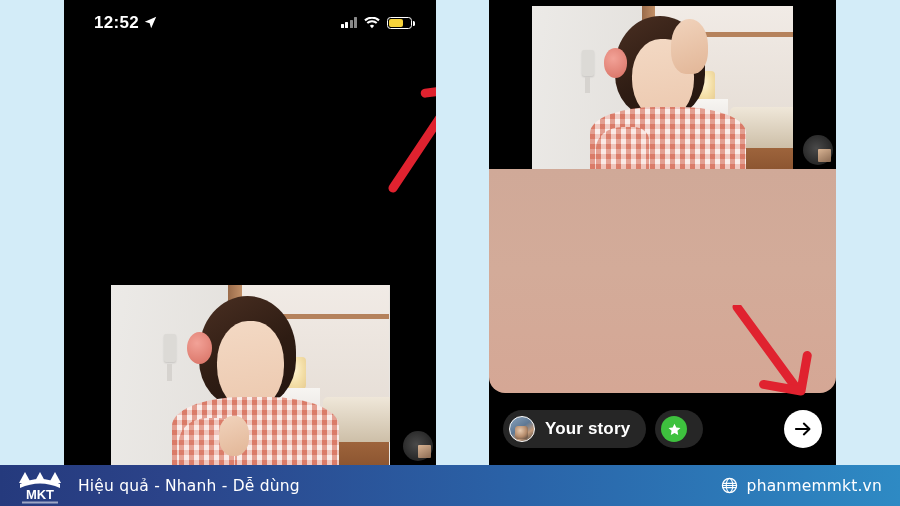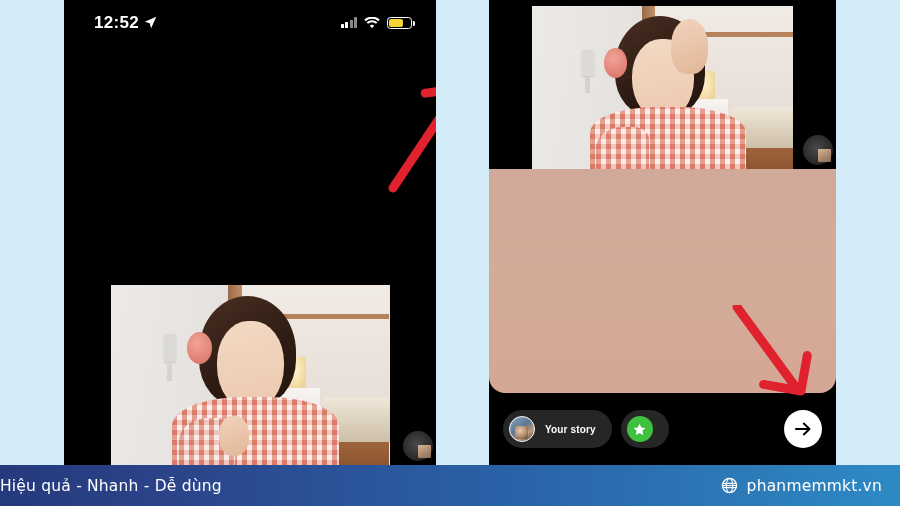--- a/index.html
+++ b/index.html
@@ -91,21 +91,21 @@
     position:absolute; left:0; bottom:0; width:100%; height:72px;
     background:#000;
     display:flex; align-items:center; gap:9px;
     padding:0 14px;
   }
   .pill {
     height:38px; border-radius:19px; background:#262626;
     display:flex; align-items:center; gap:10px;
     padding:0 16px 0 6px;
   }
-  .pill-label { color:#fff; font-size:10px; font-weight:bold; letter-spacing:.15px; }
+  .pill-label { color:#fff; font-size:17px; font-weight:bold; letter-spacing:.15px; }
   .avatar {
     width:26px; height:26px; border-radius:50%;
     border:1.5px solid #fff; overflow:hidden; flex:none;
     background:linear-gradient(145deg,#8ba4bd 0%,#5e7894 45%,#c29a7a 70%,#3c3a38 100%);
     position:relative;
   }
   .avatar::after{
     content:""; position:absolute; left:5px; top:9px; width:13px; height:13px;
     background:radial-gradient(circle at 40% 35%, #e8cbb0 0%, #b48a6a 55%, #4a3f38 100%);
     border-radius:3px;
@@ -212,21 +212,21 @@
 
   
   #footer {
     position:absolute; left:0; bottom:0; width:900px; height:41px;
     background:linear-gradient(90deg,#253a7d 0%, #2b4389 18%, #2a63a8 58%, #2e8ac4 100%);
     display:flex; align-items:center;
   }
   .f-logo { width:52px; height:41px; position:relative; flex:none; margin-left:14px; }
   .f-logo svg { position:absolute; left:0; top:1px; width:52px; height:40px; }
   .f-tag {
-    color:#fff; font-size:15.5px; letter-spacing:.2px;
+    color:#fff; font-size:15.5px; margin-left:12px; letter-spacing:.2px;
     font-family:"DejaVu Sans", sans-serif;
   }
   .f-right { margin-left:auto; margin-right:18px; display:flex; align-items:center; gap:9px; }
   .globe { width:17px; height:17px; display:block; }
   .f-url { color:#fff; font-size:15.5px; letter-spacing:.2px;
     font-family:"DejaVu Sans", sans-serif; }
 </style>
 </head>
 <body>
 
@@ -341,20 +341,30 @@
     </div>
   </div>
 
   <svg class="annot" id="arrow-right" viewBox="0 0 100 100" style="left:236px;top:305px">
     <path d="M12 2 L72 84" stroke="#e0222f" stroke-width="9" stroke-linecap="round" fill="none"></path>
     <path d="M38 86 L76 86 L76 50" stroke="#e0222f" stroke-width="9" stroke-linecap="round" stroke-linejoin="round" fill="none" transform="rotate(10 76 86)"></path>
   </svg>
 </div>
 
 <div id="footer">
+  <div class="f-logo">
+    <svg viewBox="0 0 104 80">
+      <path d="M10 34 L22 12 L34 34 Z" fill="#fff"></path>
+      <path d="M40 34 L52 12 L64 34 Z" fill="#fff"></path>
+      <path d="M70 34 L82 12 L94 34 Z" fill="#fff"></path>
+      <path d="M12 36 Q52 16 92 36 L92 44 Q52 26 12 44 Z" fill="#fff"></path>
+      <text x="52" y="66" font-family="Liberation Sans, sans-serif" font-size="26" font-weight="bold" fill="#fff" text-anchor="middle">MKT</text>
+      <rect x="16" y="71" width="72" height="4" fill="#fff" opacity=".55"></rect>
+    </svg>
+  </div>
   <span class="f-tag">Hiệu quả - Nhanh - Dễ dùng</span>
   <div class="f-right">
     <svg class="globe" viewBox="0 0 24 24">
       <circle cx="12" cy="12" r="10" fill="none" stroke="#fff" stroke-width="1.8"></circle>
       <ellipse cx="12" cy="12" rx="4.6" ry="10" fill="none" stroke="#fff" stroke-width="1.5"></ellipse>
       <path d="M2.3 9h19.4M2.3 15h19.4M2 12h20" stroke="#fff" stroke-width="1.5"></path>
     </svg>
     <span class="f-url">phanmemmkt.vn</span>
   </div>
 </div>

